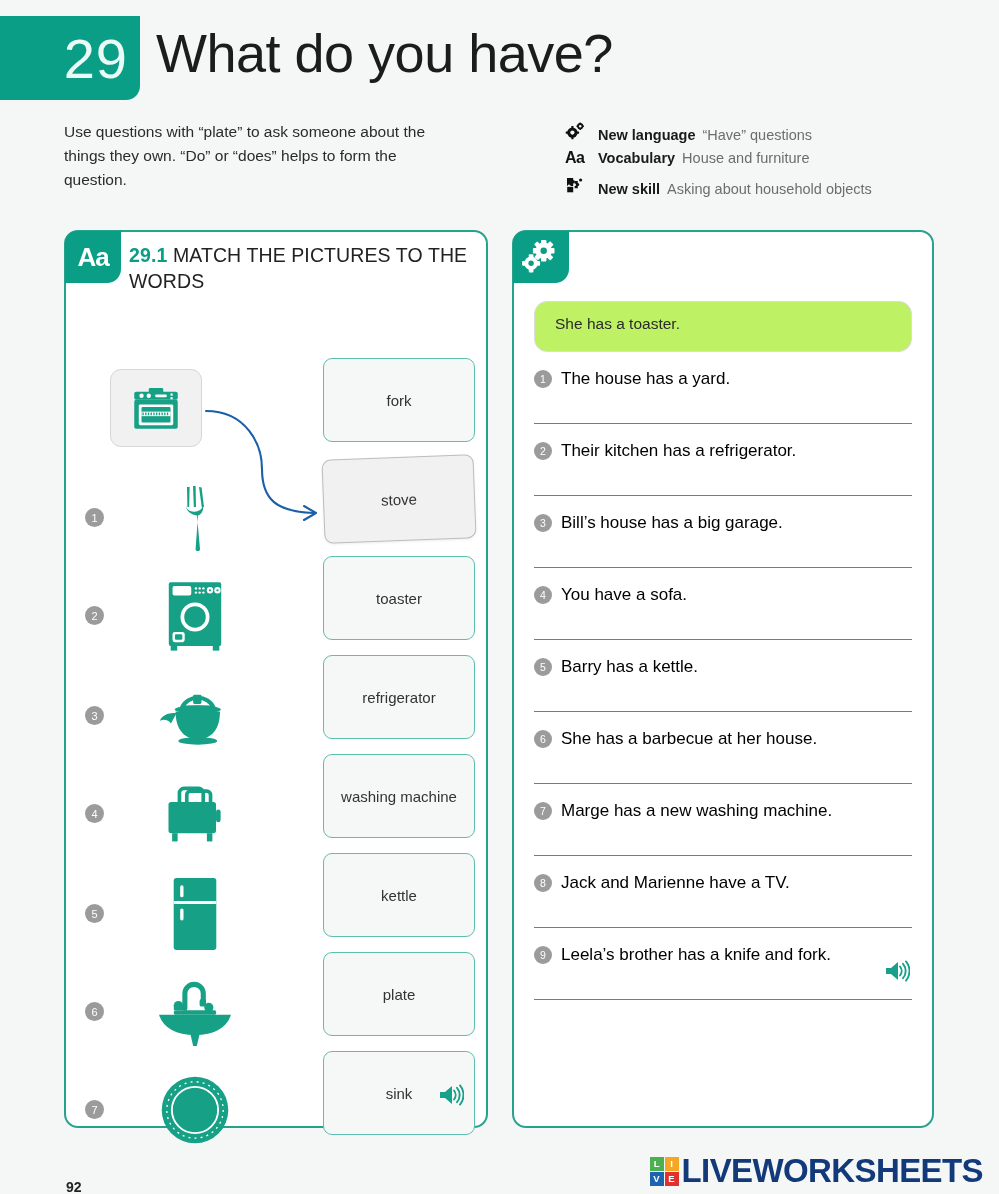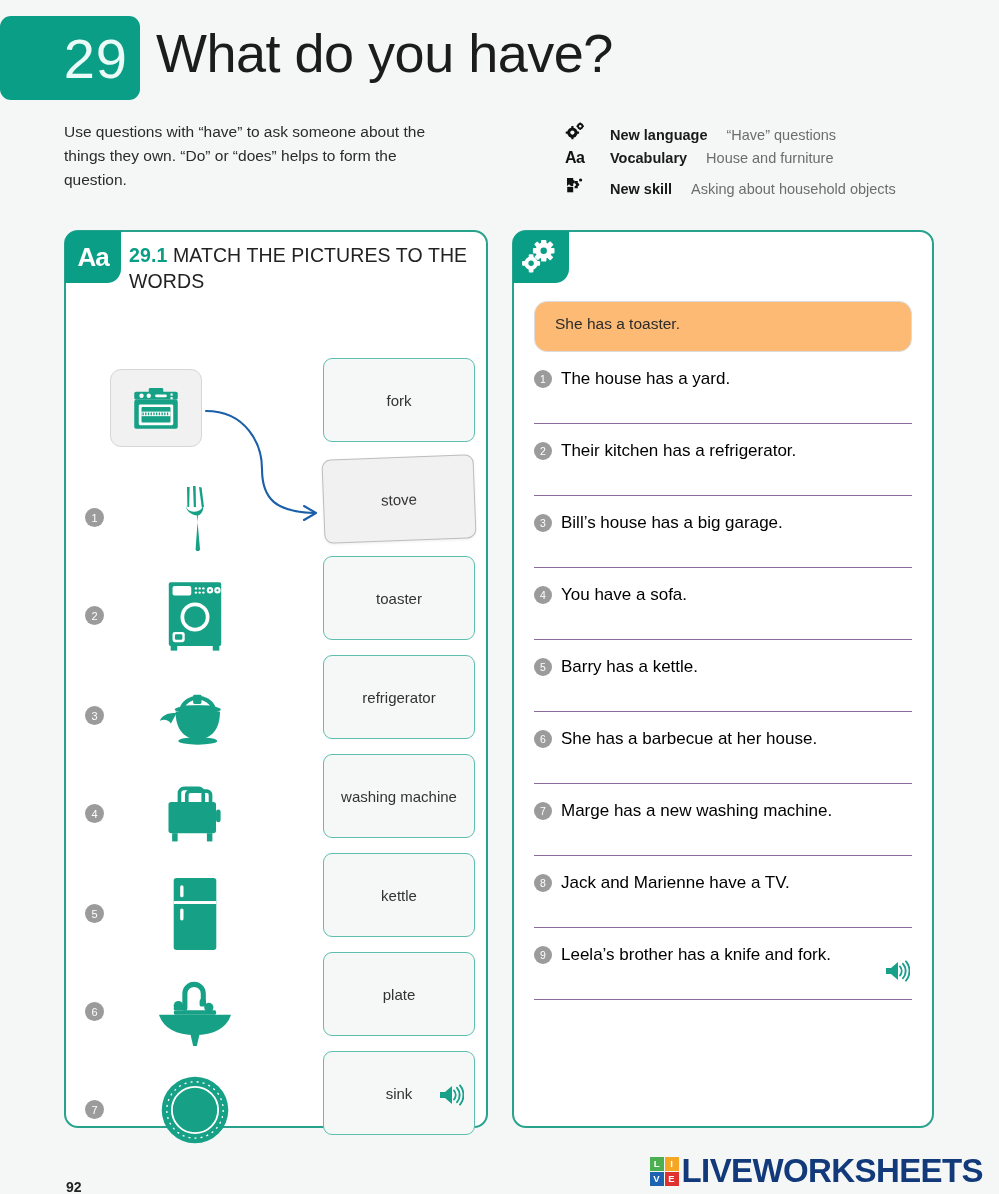--- a/index.html
+++ b/index.html
@@ -17,38 +17,37 @@
   .unit-badge {
     position: absolute; left: 0; top: 16px;
     width: 140px; height: 84px;
     background: #0a9e86;
     border-bottom-right-radius: 14px;
     color: #eafaf6;
     font-size: 56px; font-weight: 300;
     display: flex; align-items: center; justify-content: flex-end;
     padding-right: 12px;
     letter-spacing: 1px;
-    border-radius: 11px;
   }
   .unit-title {
     position: absolute; left: 156px; top: 22px;
     font-size: 54px; font-weight: 300; color: #1c1c1c;
     letter-spacing: -0.5px;
     white-space: nowrap;
   }
 
   
   .intro-wrap { position: relative; height: 92px; }
   .intro-text {
     position: absolute; left: 64px; top: 0;
     width: 380px;
     font-size: 15.5px; line-height: 24px; color: #2b2b2b;
   }
   .meta-list { position: absolute; left: 565px; top: 2px; }
-  .meta-row { display: flex; align-items: baseline; gap: 19px; margin-bottom: 9px; height: 18px; }
+  .meta-row { display: flex; align-items: baseline; gap: 7px; margin-bottom: 9px; height: 18px; }
   .meta-icon {
     width: 26px; display: inline-flex; align-items: center; justify-content: flex-start;
     color: #111; flex: 0 0 26px;
   }
   .meta-icon.aa { font-size: 16px; font-weight: 700; letter-spacing: -0.5px; }
   .meta-label { font-size: 14.5px; font-weight: 700; color: #1a1a1a; }
   .meta-value { font-size: 14.5px; color: #6d6d6d; }
 
   
   .panels { position: absolute; top: 230px; left: 0; width: 999px; }
@@ -121,21 +120,21 @@
     transform: rotate(-2.2deg);
     box-shadow: 0 1px 3px rgba(0,0,0,0.07);
   }
 
   .arrow-layer { position: absolute; left: 0; top: 0; width: 424px; height: 830px; pointer-events: none; }
 
   
   .rewrite-body { position: relative; padding: 0 20px; }
   .example-box {
     margin: 18px 0 0 0;
-    background: #fdba74;
+    background: #bef264;
     border: 1px solid #dcdcdc;
     border-radius: 13px;
     padding: 13px 20px 10px 20px;
   }
   .example-stmt { font-size: 15.5px; color: #2b2b2b; margin-bottom: 8px; }
   .example-answer {
     font-family: "DejaVu Serif", serif;
     font-style: italic;
     font-size: 17px;
     color: #2f6fbd;
@@ -193,21 +192,21 @@
 </style>
 </head>
 <body>
 
 <div class="header">
   <div class="unit-badge">29</div>
   <div class="unit-title">What do you have?</div>
 </div>
 
 <div class="intro-wrap">
-  <div class="intro-text">Use questions with “have” to ask someone about the things they own. “Do” or “does” helps to form the question.</div>
+  <div class="intro-text">Use questions with “plate” to ask someone about the things they own. “Do” or “does” helps to form the question.</div>
   <div class="meta-list">
 
     <div class="meta-row">
       <span class="meta-icon">
         <svg width="20" height="18" viewBox="0 0 20 18">
           <circle cx="15.2" cy="4.2" r="3.1" fill="#111"></circle>
           <circle cx="15.2" cy="4.2" r="1.2" fill="#f4f7f6"></circle>
           <g fill="#111">
             <rect x="14.4" y="0.4" width="1.6" height="2" rx="0.4"></rect>
             <rect x="14.4" y="6.0" width="1.6" height="2" rx="0.4"></rect>

